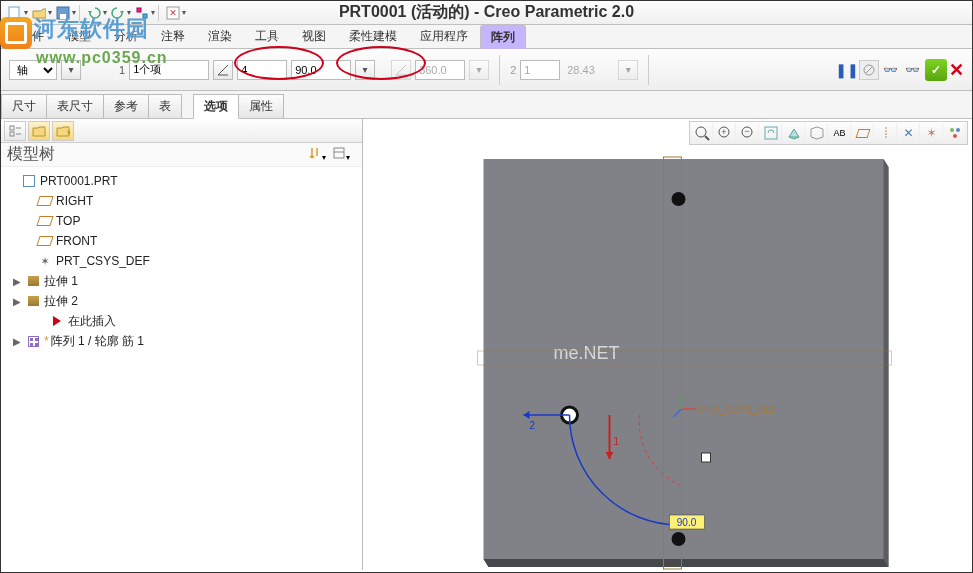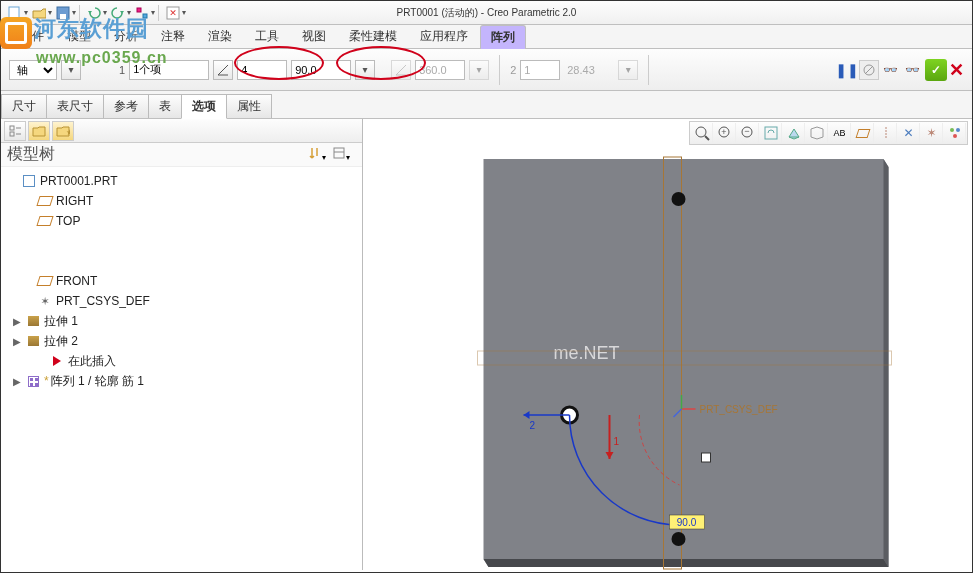--- a/index.html
+++ b/index.html
@@ -2,42 +2,42 @@
 <html><head>
   <meta charset="utf-8">
   <style>
     * { box-sizing: border-box; margin: 0; padding: 0; font-family: "Microsoft YaHei", Arial, sans-serif; }
     body { width: 973px; height: 573px; overflow: hidden; background: #fff; border: 1px solid #333; font-size: 12px; }
     
     .title-bar { height: 24px; background: linear-gradient(#fdfdfd,#f0f0f0); border-bottom: 1px solid #bfbfbf; display: flex; align-items: center; padding: 0 3px; position: relative; }
     .title-bar .tb-icon { width: 18px; height: 18px; margin: 0 2px; display: inline-flex; align-items: center; justify-content: center; }
     .title-bar .sep { width: 1px; height: 16px; background: #ccc; margin: 0 3px; }
     .title-bar .dd { font-size: 8px; color: #555; margin-left: -2px; }
-    .title-text { position: absolute; left: 50%; transform: translateX(-50%); font-size: 10px; color: #333; font-weight: normal; }
+    .title-text { position: absolute; left: 50%; transform: translateX(-50%); font-size: 16px; color: #333; font-weight: bold; }
     
     .watermark { position: absolute; top: 14px; left: 0; pointer-events: none; z-index: 50; }
     .watermark .logo-t { font-size: 22px; font-weight: bold; color: #5a9fd4; letter-spacing: 1px; }
     .watermark .logo-ico { display:inline-block; width:32px; height:32px; background: linear-gradient(#f5a623,#f0801a); border-radius: 6px; vertical-align: middle; margin-right: 2px; position:relative; }
     .watermark .logo-ico::after { content:''; position:absolute; inset:5px; border:3px solid #fff; border-radius:3px; }
     .watermark .sub { font-size: 16px; color: #6aa84f; font-weight: bold; letter-spacing: 1px; }
     
     .ribbon-tabs { height: 24px; background: #f5f5f5; border-bottom: 1px solid #bfbfbf; display: flex; align-items: flex-end; padding-left: 8px; position: relative; }
     .ribbon-tabs .rtab { padding: 3px 10px; font-size: 12px; color: #333; border: 1px solid transparent; border-bottom: none; margin-right: 1px; cursor: pointer; }
     .ribbon-tabs .rtab.active { background: #c4b5fd; border-color: #bfbfbf; border-top-left-radius: 3px; border-top-right-radius: 3px; font-weight: bold; position:relative; top:1px; }
     
     .ribbon-content { height: 42px; background: linear-gradient(#fdfdfd,#eee); border-bottom: 1px solid #bfbfbf; display: flex; align-items: center; padding: 0 8px; gap: 4px; }
     .rc-input { height: 20px; border: 1px solid #bbb; padding: 0 3px; font-size: 11px; background:#fff; }
     .rc-sel { width: 48px; }
     .rc-btn { width: 20px; height: 20px; border: 1px solid #bbb; background: linear-gradient(#fff,#e8e8e8); display: inline-flex; align-items: center; justify-content: center; font-size: 10px; color:#555; }
     .rc-group-sep { width:1px; height:30px; background:#ccc; margin: 0 6px; }
     .highlight-oval { position: absolute; border: 2px solid #d0021b; border-radius: 50%; pointer-events: none; z-index: 30; }
     
     .sub-tabs { height: 28px; background: #f5f5f5; display: flex; align-items: flex-end; border-bottom:1px solid #bfbfbf; }
     .sub-tabs .stab { padding: 3px 10px; font-size: 12px; color: #333; border: 1px solid #bbb; border-bottom: none; background: linear-gradient(#fdfdfd,#e6e6e6); margin-right:-1px; cursor:pointer; }
-    .sub-tabs .stab.active { background: #fff; font-weight: bold; border-bottom: 1px solid #fff; position:relative; top:1px; }
+    .sub-tabs .stab.active { background: #fff; font-weight: bold; border-bottom: 1px solid #fff; position:relative; top:1px;margin-left:12px; }
     
     .work-area { display: flex; height: 451px; }
     
     .tree-panel { width: 362px; border-right: 1px solid #bbb; display: flex; flex-direction: column; }
     .tree-toolbar { height: 24px; background: linear-gradient(#fdfdfd,#eee); border-bottom: 1px solid #ccc; display: flex; align-items: center; padding: 0 3px; gap: 2px; }
     .tree-toolbar .tbtn { width: 22px; height: 20px; border: 1px solid #ccc; background: linear-gradient(#fff,#e8e8e8); display:inline-flex; align-items:center; justify-content:center; }
     .tree-header { height: 24px; display: flex; align-items: center; padding: 0 6px; background:#fafafa; border-bottom:1px solid #eee; }
     .tree-header .ttext { font-size: 16px; color: #555; flex:1; }
     .tree-body { flex: 1; overflow: auto; padding: 4px 2px; }
     .tree-node { display: flex; align-items: center; height: 20px; padding-left: 6px; font-size: 12px; color: #222; white-space: nowrap; }
@@ -242,21 +242,21 @@
           </span>
           <span>RIGHT</span>
         </div>
       <div class="tree-node" style="padding-left:22px;">
           <span class="exp"></span>
           <span class="nico">
             <span class="ico-plane"></span>
           </span>
           <span>TOP</span>
         </div>
-      <div class="tree-node" style="padding-left:22px;margin-top:40px;">
+      <div class="tree-node" style="padding-left:22px;">
           <span class="exp"></span>
           <span class="nico">
             <span class="ico-plane"></span>
           </span>
           <span>FRONT</span>
         </div>
       <div class="tree-node" style="padding-left:22px;">
           <span class="exp"></span>
           <span class="nico ico-csys">✶</span>
           <span>PRT_CSYS_DEF</span>

